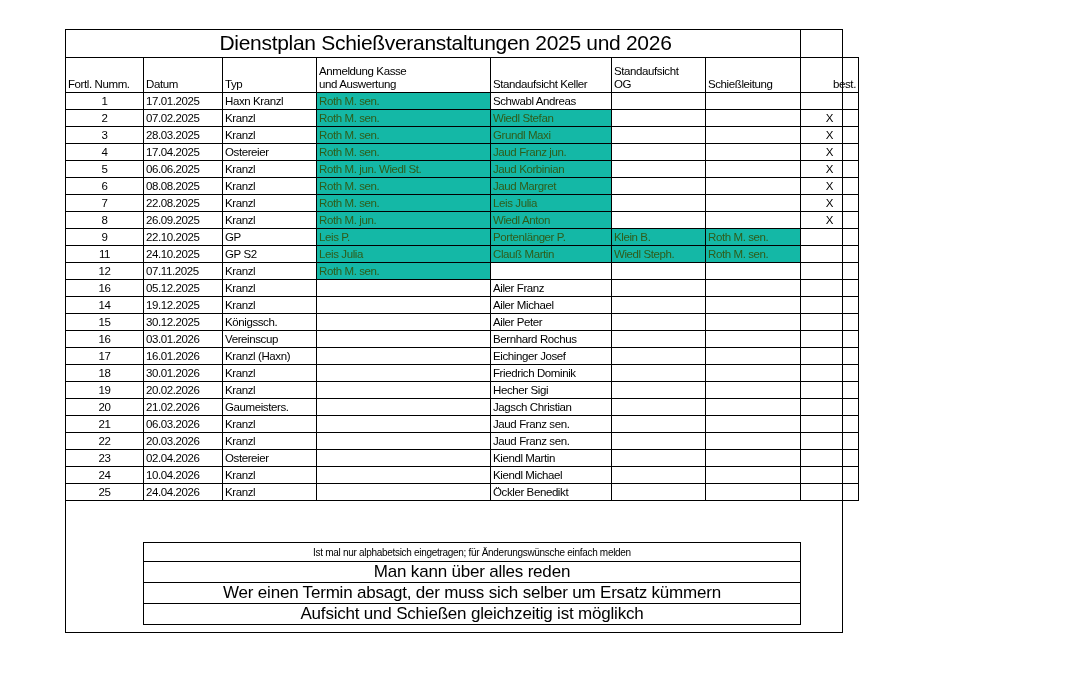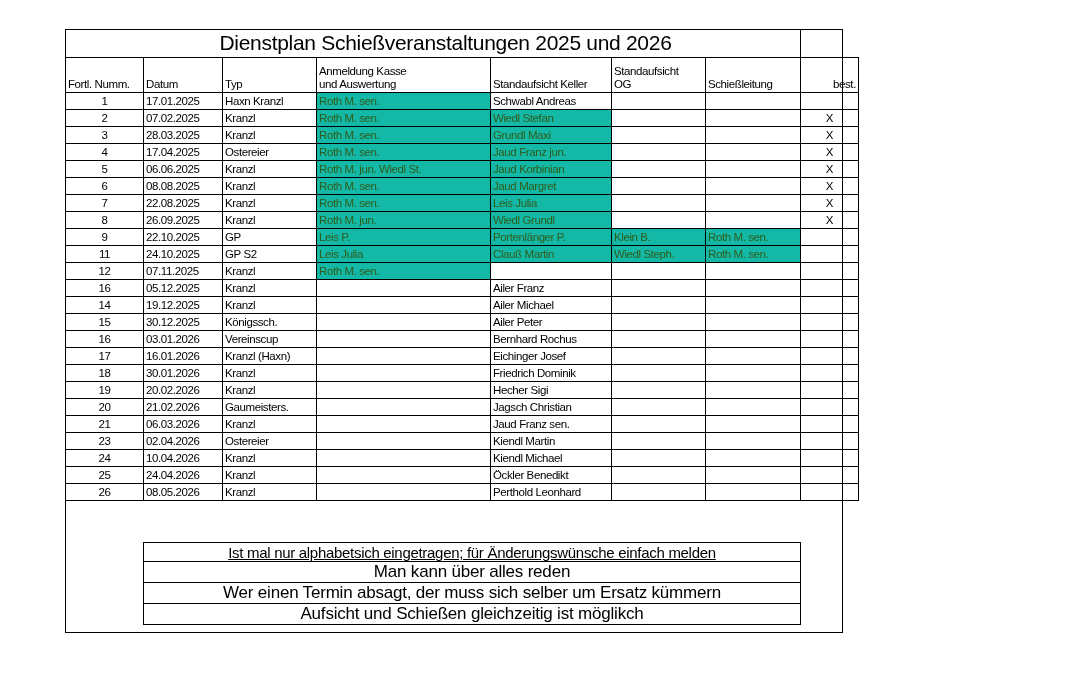--- a/index.html
+++ b/index.html
@@ -19,21 +19,21 @@
            overflow: hidden; letter-spacing: -0.4px; font-weight: normal; text-align: left; }
   table.plan tr.head th { height: 33px; vertical-align: bottom; line-height: 13px; padding-bottom: 1px; }
   table.plan th.c-best { text-align: center; padding-left: 32px; }
   td.num { text-align: center !important; }
   td.date { text-align: center; }
   td.best { text-align: center !important; font-weight: bold; }
   td.g { background: #14b8a6; color: #2f5c1a; }
   .notes { position: absolute; left: 143px; top: 542px; border-collapse: collapse; table-layout: fixed; }
   .notes td { border: 1.3px solid #000; height: 18px; text-align: center; padding: 0;
               font-size: 17px; letter-spacing: -0.2px; white-space: nowrap; }
-  .notes tr.small td { font-size: 15px; letter-spacing: -0.3px; text-decoration: underline; }
+  .notes tr.small td { font-size: 10px; letter-spacing: -0.3px; }
 </style>
 </head>
 <body>
 
 <div class="frame"></div>
 <div class="title">Dienstplan Schießveranstaltungen 2025 und 2026</div>
 <div class="title-right-line"></div>
 
 <table class="plan">
   <colgroup>
@@ -127,21 +127,21 @@
         <td class="g">Leis Julia</td>
         <td></td>
         <td></td>
         <td class="best">X</td>
       </tr>
       <tr>
         <td class="num">8</td>
         <td class="date">26.09.2025</td>
         <td>Kranzl</td>
         <td class="g">Roth M. jun.</td>
-        <td class="g">Wiedl Grundl</td>
+        <td class="g">Wiedl Anton</td>
         <td></td>
         <td></td>
         <td class="best">X</td>
       </tr>
       <tr>
         <td class="num">9</td>
         <td class="date">22.10.2025</td>
         <td>GP</td>
         <td class="g">Leis P.</td>
         <td class="g">Portenlänger P.</td>
@@ -253,20 +253,30 @@
         <td class="num">21</td>
         <td class="date">06.03.2026</td>
         <td>Kranzl</td>
         <td></td>
         <td>Jaud Franz sen.</td>
         <td></td>
         <td></td>
         <td class="best"></td>
       </tr>
       <tr>
+        <td class="num">22</td>
+        <td class="date">20.03.2026</td>
+        <td>Kranzl</td>
+        <td></td>
+        <td>Jaud Franz sen.</td>
+        <td></td>
+        <td></td>
+        <td class="best"></td>
+      </tr>
+      <tr>
         <td class="num">23</td>
         <td class="date">02.04.2026</td>
         <td>Ostereier</td>
         <td></td>
         <td>Kiendl Martin</td>
         <td></td>
         <td></td>
         <td class="best"></td>
       </tr>
       <tr>
@@ -278,30 +288,20 @@
         <td></td>
         <td></td>
         <td class="best"></td>
       </tr>
       <tr>
         <td class="num">25</td>
         <td class="date">24.04.2026</td>
         <td>Kranzl</td>
         <td></td>
         <td>Öckler Benedikt</td>
-        <td></td>
-        <td></td>
-        <td class="best"></td>
-      </tr>
-      <tr>
-        <td class="num">26</td>
-        <td class="date">08.05.2026</td>
-        <td>Kranzl</td>
-        <td></td>
-        <td>Perthold Leonhard</td>
         <td></td>
         <td></td>
         <td class="best"></td>
       </tr>
     </tbody>
 </table>
 
 <table class="notes">
   <colgroup>
       <col style="width:657px">

